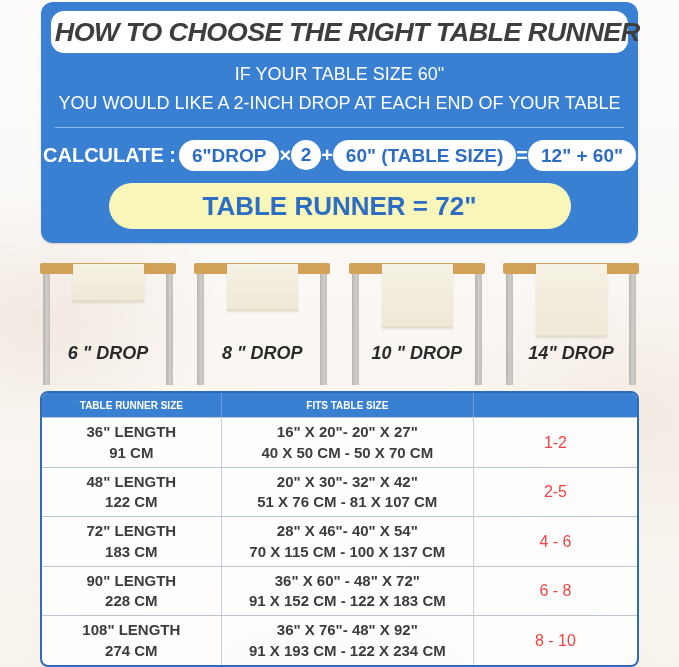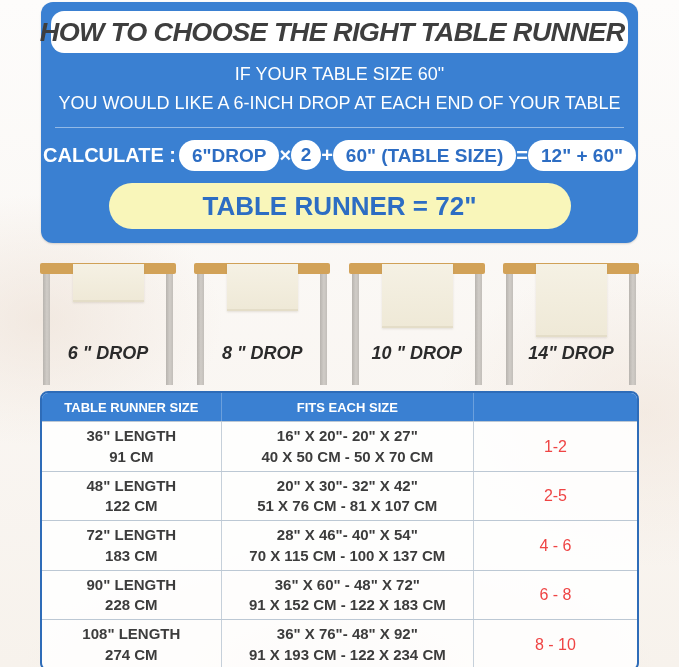--- a/index.html
+++ b/index.html
@@ -15,21 +15,21 @@
   }
 
   
   .top-panel{
     width:597px; margin:2px auto 0; background:#3a80d2;
     border-radius:12px; padding:9px 10px 14px;
     box-shadow:0 1px 2px rgba(0,0,0,.15);
   }
   .title-box{
     width:577px; height:42px; margin:0 auto; background:#ffffff;
-    border-radius:13px; display:flex; align-items:center; justify-content:flex-start;
+    border-radius:13px; display:flex; align-items:center; justify-content:flex-end;
   }
   .title-box span{
     font-weight:bold; font-style:italic; font-size:26px; letter-spacing:-.6px;
     color:#3e3e3e; white-space:nowrap; transform:scaleX(1.04);
   }
   .intro{ margin-top:7px; text-align:center; color:#ffffff; font-size:18px; line-height:1.6; }
   .divider{ border-top:1px solid rgba(255,255,255,.45); margin:9px 4px 0; }
   .calc-row{
     margin-top:12px; display:flex; align-items:center; justify-content:center; 
   }
@@ -76,40 +76,40 @@
   }
 
   
   .size-table{
     width:599px; margin:6px auto 0; border:2px solid #2e6cb8; border-radius:8px;
     overflow:hidden; background:rgba(255,255,255,.86);
   }
   .grid-row{ display:grid; grid-template-columns:30.2% 42.4% 27.4%; }
   .table-head{ background:#3a80d2; }
   .table-head .cell{
-    color:#fff; font-weight:bold; font-size:13px; text-align:center; padding:7px 0 6px;
+    color:#fff; font-weight:bold; font-size:10px; text-align:center; padding:7px 0 6px;
   }
   .body-row{ border-top:1px solid #bcc8d4; min-height:46px; }
   .cell{ display:flex; flex-direction:column; align-items:center; justify-content:center; }
   .body-row .cell{ padding:4px 2px; }
   .body-row .cell-1, .body-row .cell-2{ border-right:1px solid #c6d0da; }
   .table-head .cell-1, .table-head .cell-2{ border-right:1px solid rgba(255,255,255,.25); }
   .cell .ln{ font-weight:bold; font-size:15px; color:#3c3c3c; line-height:1.35; white-space:nowrap; }
   .cell .persons{ font-size:16px; color:#ef4444; font-weight:normal; }
 </style>
 </head>
 <body>
 
 <div class="top-panel">
   <div class="title-box">
     <span>HOW TO CHOOSE THE RIGHT TABLE RUNNER</span>
   </div>
   <div class="intro">
     <div>IF YOUR TABLE SIZE 60"</div>
-    <div>YOU WOULD LIKE A 6-INCH DROP AT EACH END OF YOUR TABLE</div>
+    <div>YOU WOULD LIKE A 2-INCH DROP AT EACH END OF YOUR TABLE</div>
   </div>
   <div class="divider"></div>
   <div class="calc-row">
     <span class="calc-label">CALCULATE :</span>
     <span class="pill">6"DROP</span>
     <span class="op">×</span>
     <span class="circle">2</span>
     <span class="op">+</span>
     <span class="pill">60"  (TABLE SIZE)</span>
     <span class="op">=</span>
@@ -148,21 +148,21 @@
     <div class="runner" style="height: 73px;"></div>
     <div class="leg leg-l"></div>
     <div class="leg leg-r"></div>
     <div class="drop-label">14" DROP</div>
   </div>
 </div>
 
 <div class="size-table">
   <div class="grid-row table-head">
     <div class="cell cell-1">TABLE RUNNER SIZE</div>
-    <div class="cell cell-2">FITS EACH SIZE</div>
+    <div class="cell cell-2">FITS TABLE SIZE</div>
   </div>
   <div id="table-body">
   <div class="grid-row body-row">
     <div class="cell cell-1">
       <span class="ln">36" LENGTH</span>
       <span class="ln">91 CM</span>
     </div>
     <div class="cell cell-2">
       <span class="ln">16" X 20"- 20" X 27"</span>
       <span class="ln">40 X 50 CM - 50 X 70 CM</span>

